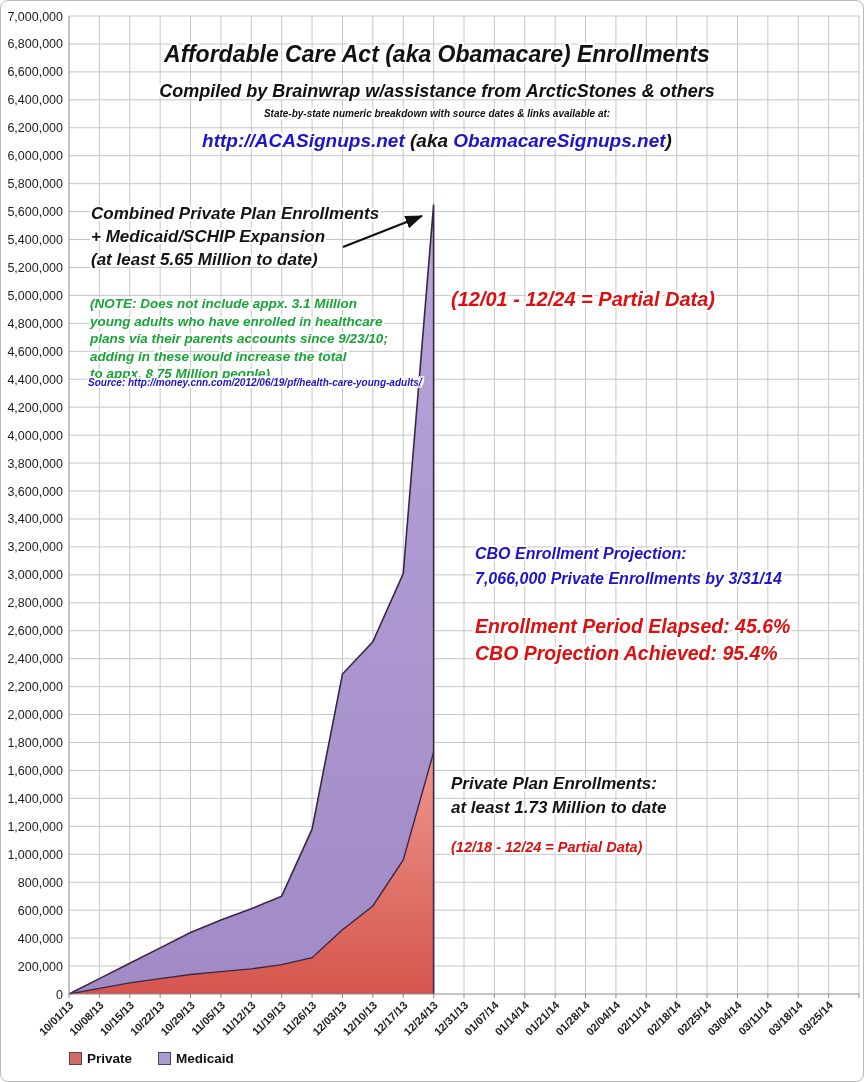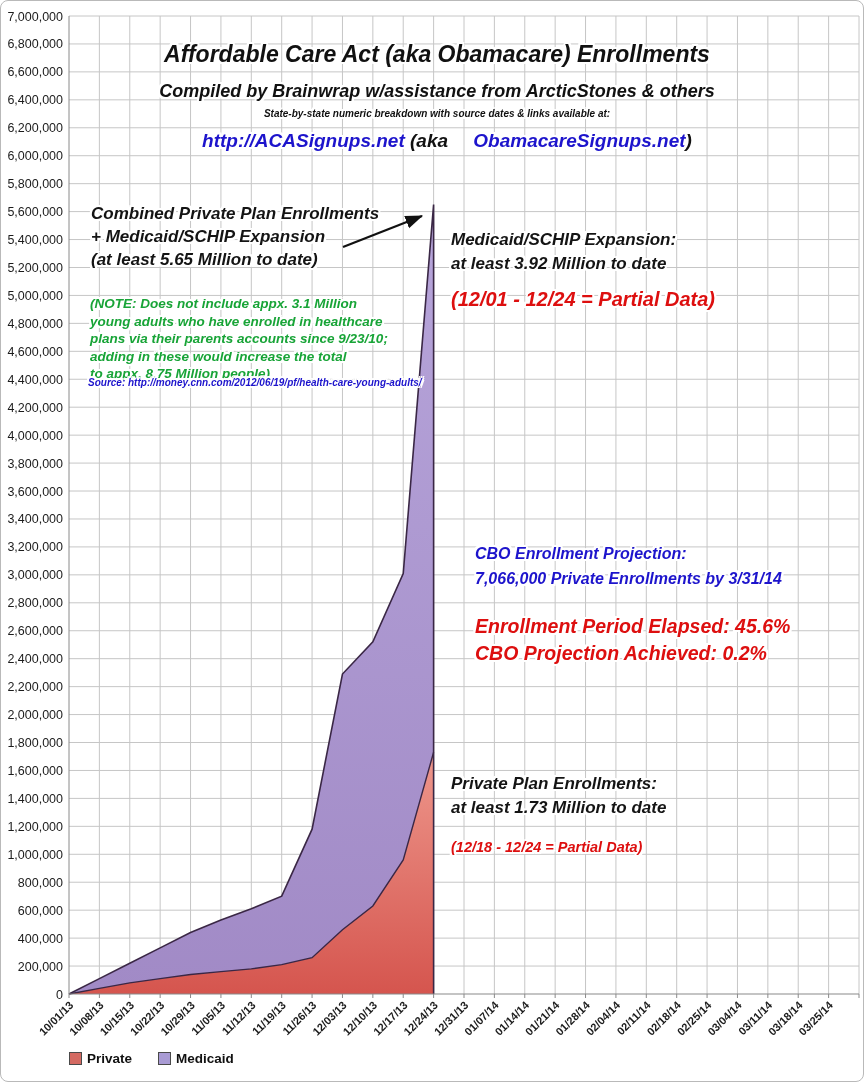--- a/index.html
+++ b/index.html
@@ -9,21 +9,21 @@
     font-family:"Liberation Sans","DejaVu Sans",sans-serif;overflow:hidden;
   }
   svg.chart{position:absolute;left:0;top:0;}
   .halo{text-shadow:-2px 0 0 #fff,2px 0 0 #fff,0 -2px 0 #fff,0 2px 0 #fff,
         -2px -2px 0 #fff,2px 2px 0 #fff,-2px 2px 0 #fff,2px -2px 0 #fff;}
   .hdr{position:absolute;left:68px;width:736px;text-align:center;font-style:italic;font-weight:bold;color:#111;}
   .hdr-title{top:40px;font-size:23px;}
   .hdr-sub1{top:80px;font-size:18px;}
   .hdr-sub2{top:107px;font-size:10px;}
   .hdr-link{top:129px;font-size:19px;color:#111;}
-  .lnk{color:#1d14cc;margin-left:20px;}
+  .lnk{color:#1d14cc;}
   .ann{position:absolute;font-style:italic;font-weight:bold;white-space:nowrap;}
   .ann-combined{left:90px;top:201px;font-size:17px;line-height:23px;color:#141414;}
   .ann-green{left:89px;top:294px;font-size:13.5px;line-height:17.5px;color:#18a437;font-style:italic;}
   .ann-green-src{left:87px;top:376px;font-size:10px;color:#1d14cc;}
   .ann-medicaid{left:450px;top:227px;font-size:17px;line-height:24px;color:#141414;}
   .ann-medicaid-partial{left:450px;top:287px;font-size:20px;color:#dd0f0f;}
   .ann-cbo{left:474px;top:540px;font-size:16px;line-height:25px;color:#1d14cc;}
   .ann-progress{left:474px;top:612px;font-size:19.5px;line-height:27px;color:#dd0f0f;}
   .ann-private{left:450px;top:771px;font-size:17px;line-height:24px;color:#141414;}
   .ann-private-partial{left:450px;top:838px;font-size:14.5px;color:#dd0f0f;}
@@ -224,34 +224,30 @@
 
   <div class="ann ann-green halo">
     <div>(NOTE: Does not include appx. 3.1 Million</div>
     <div>young adults who have enrolled in healthcare</div>
     <div>plans via their parents accounts since 9/23/10;</div>
     <div>adding in these would increase the total</div>
     <div>to appx. 8.75 Million people)</div>
   </div>
   <div class="ann ann-green-src halo">Source: http://money.cnn.com/2012/06/19/pf/health-care-young-adults/</div>
 
-  <div class="ann ann-medicaid halo">
-    <div>Medicaid/SCHIP Expansion:</div>
-    <div>at least 3.92 Million to date</div>
-  </div>
   <div class="ann ann-medicaid-partial halo">(12/01 - 12/24 = Partial Data)</div>
 
   <div class="ann ann-cbo halo">
     <div>CBO Enrollment Projection:</div>
     <div>7,066,000 Private Enrollments by 3/31/14</div>
   </div>
 
   <div class="ann ann-progress halo">
     <div>Enrollment Period Elapsed: 45.6%</div>
-    <div>CBO Projection Achieved: 0.2%</div>
+    <div>CBO Projection Achieved: 95.4%</div>
   </div>
 
   <div class="ann ann-private halo">
     <div>Private Plan Enrollments:</div>
     <div>at least 1.73 Million to date</div>
   </div>
   <div class="ann ann-private-partial halo">(12/18 - 12/24 = Partial Data)</div>
 
   <div class="legend">
     <div class="legend-item">

